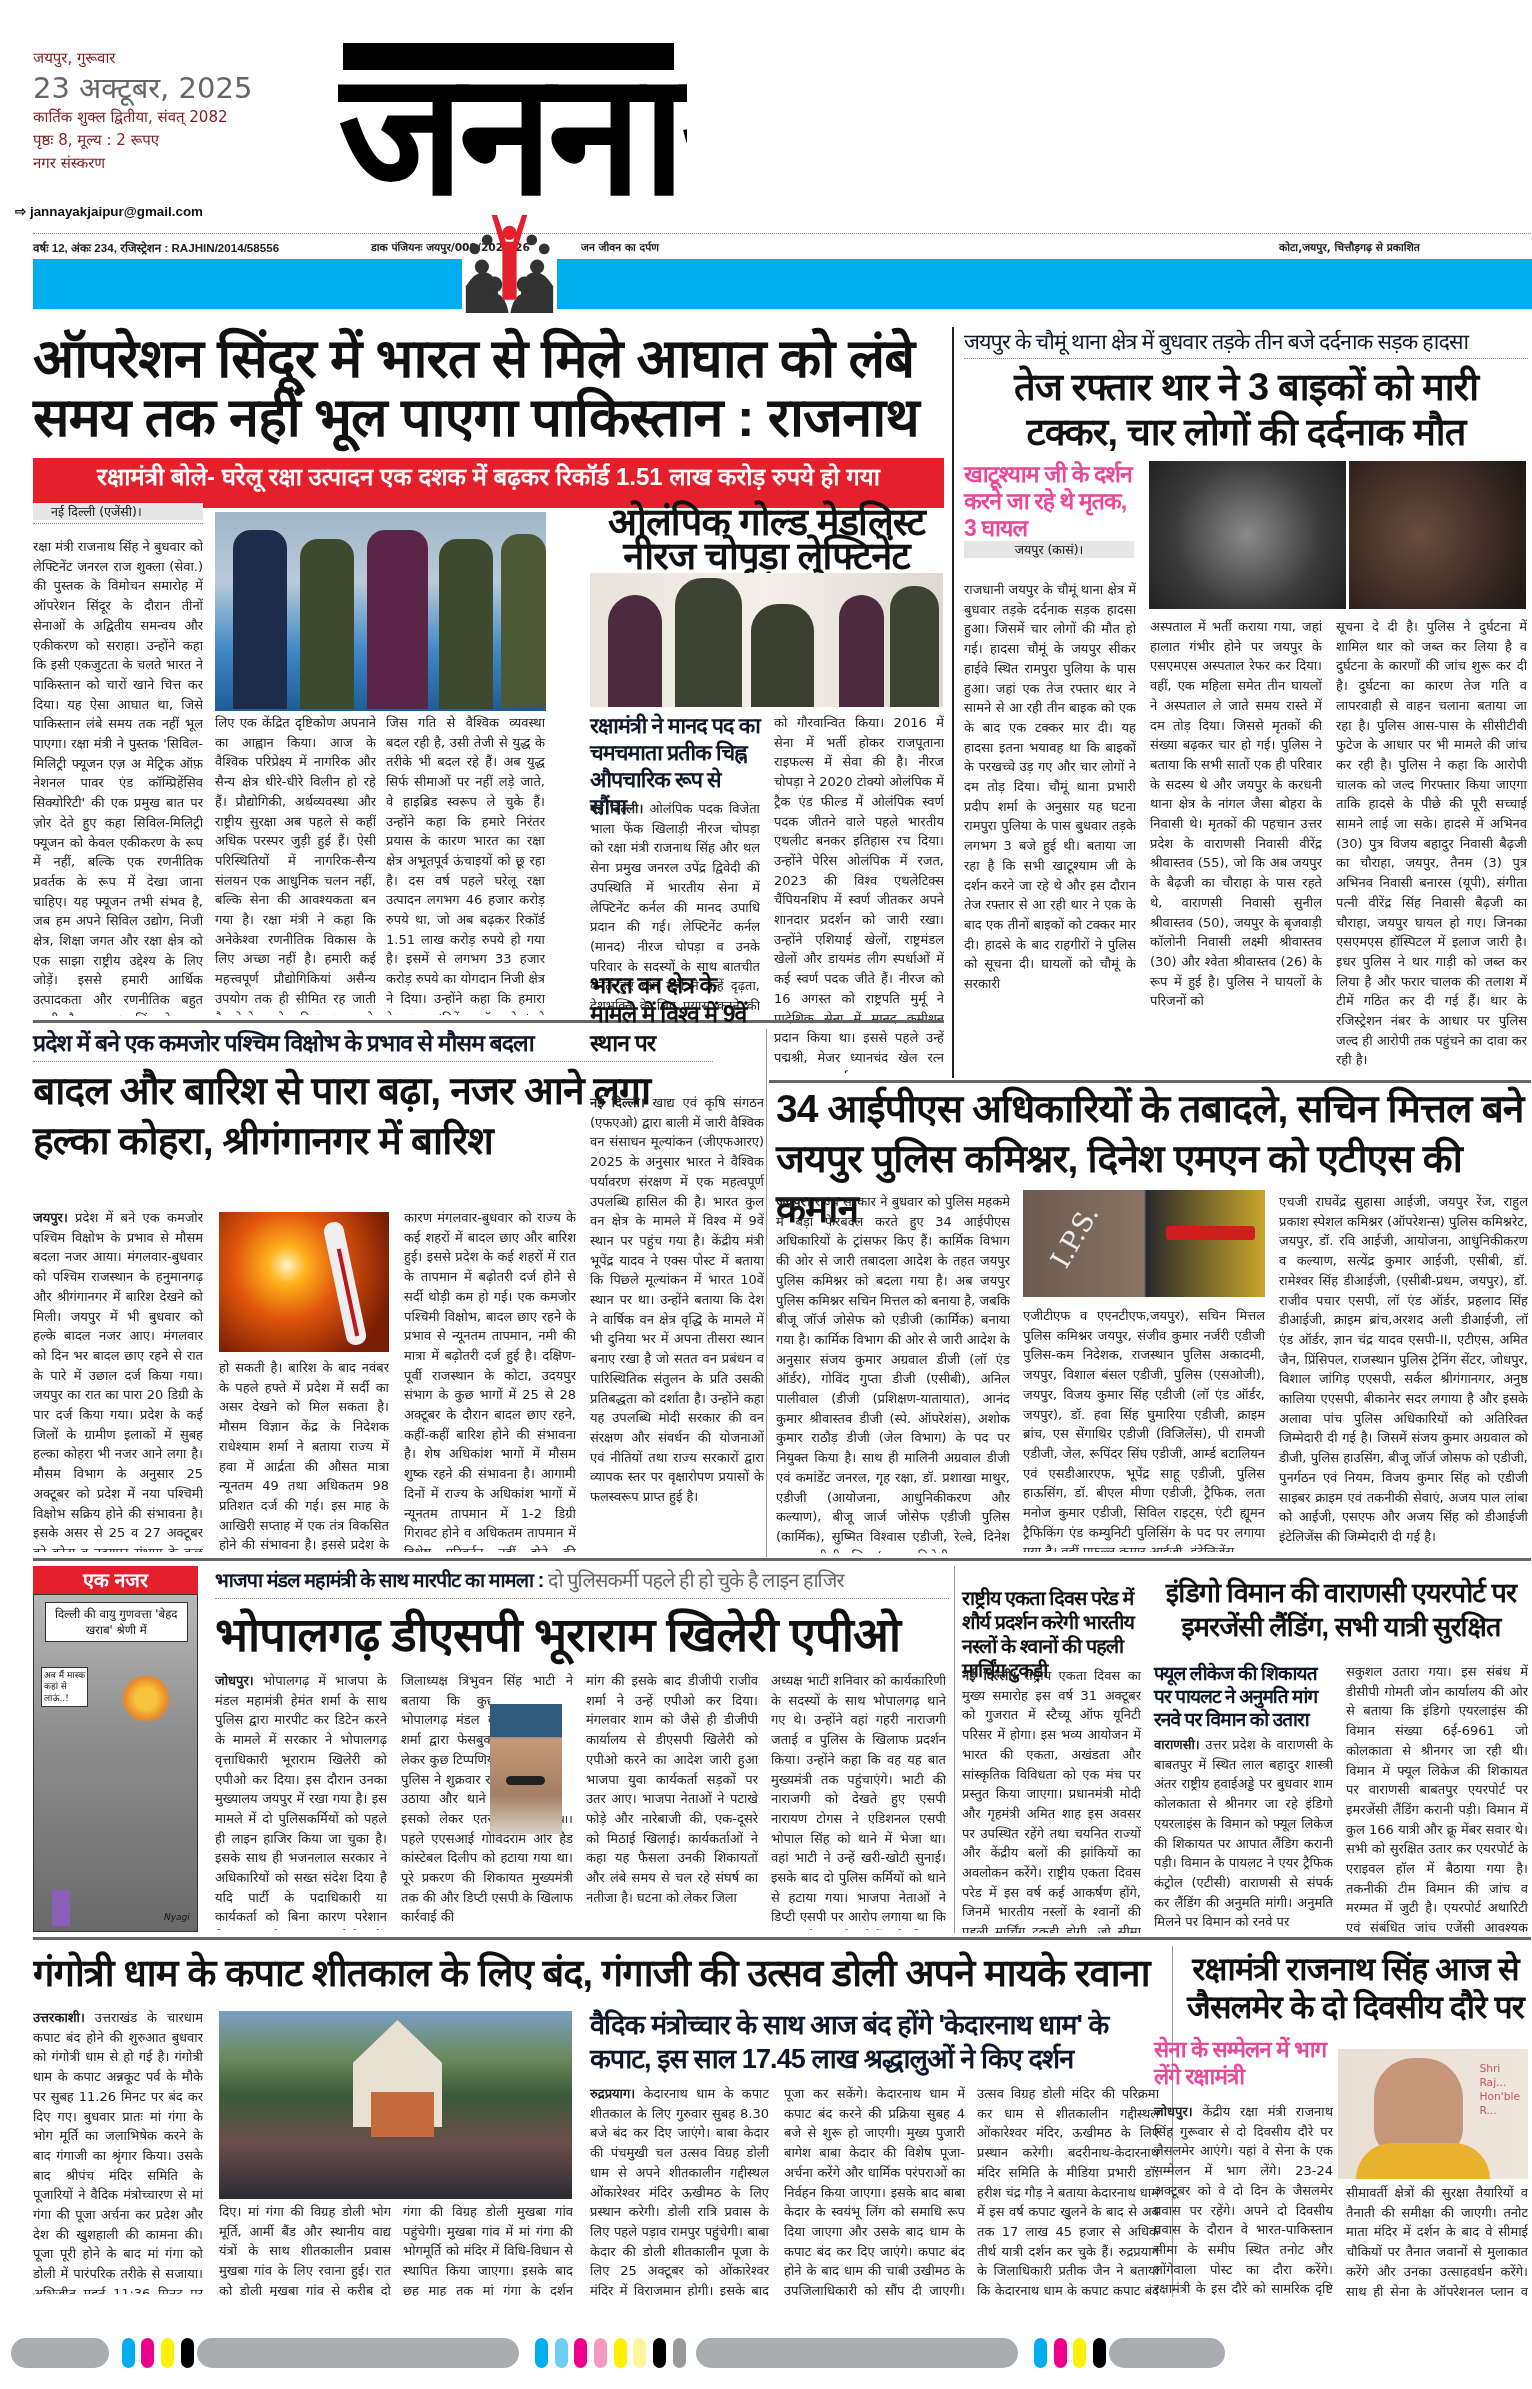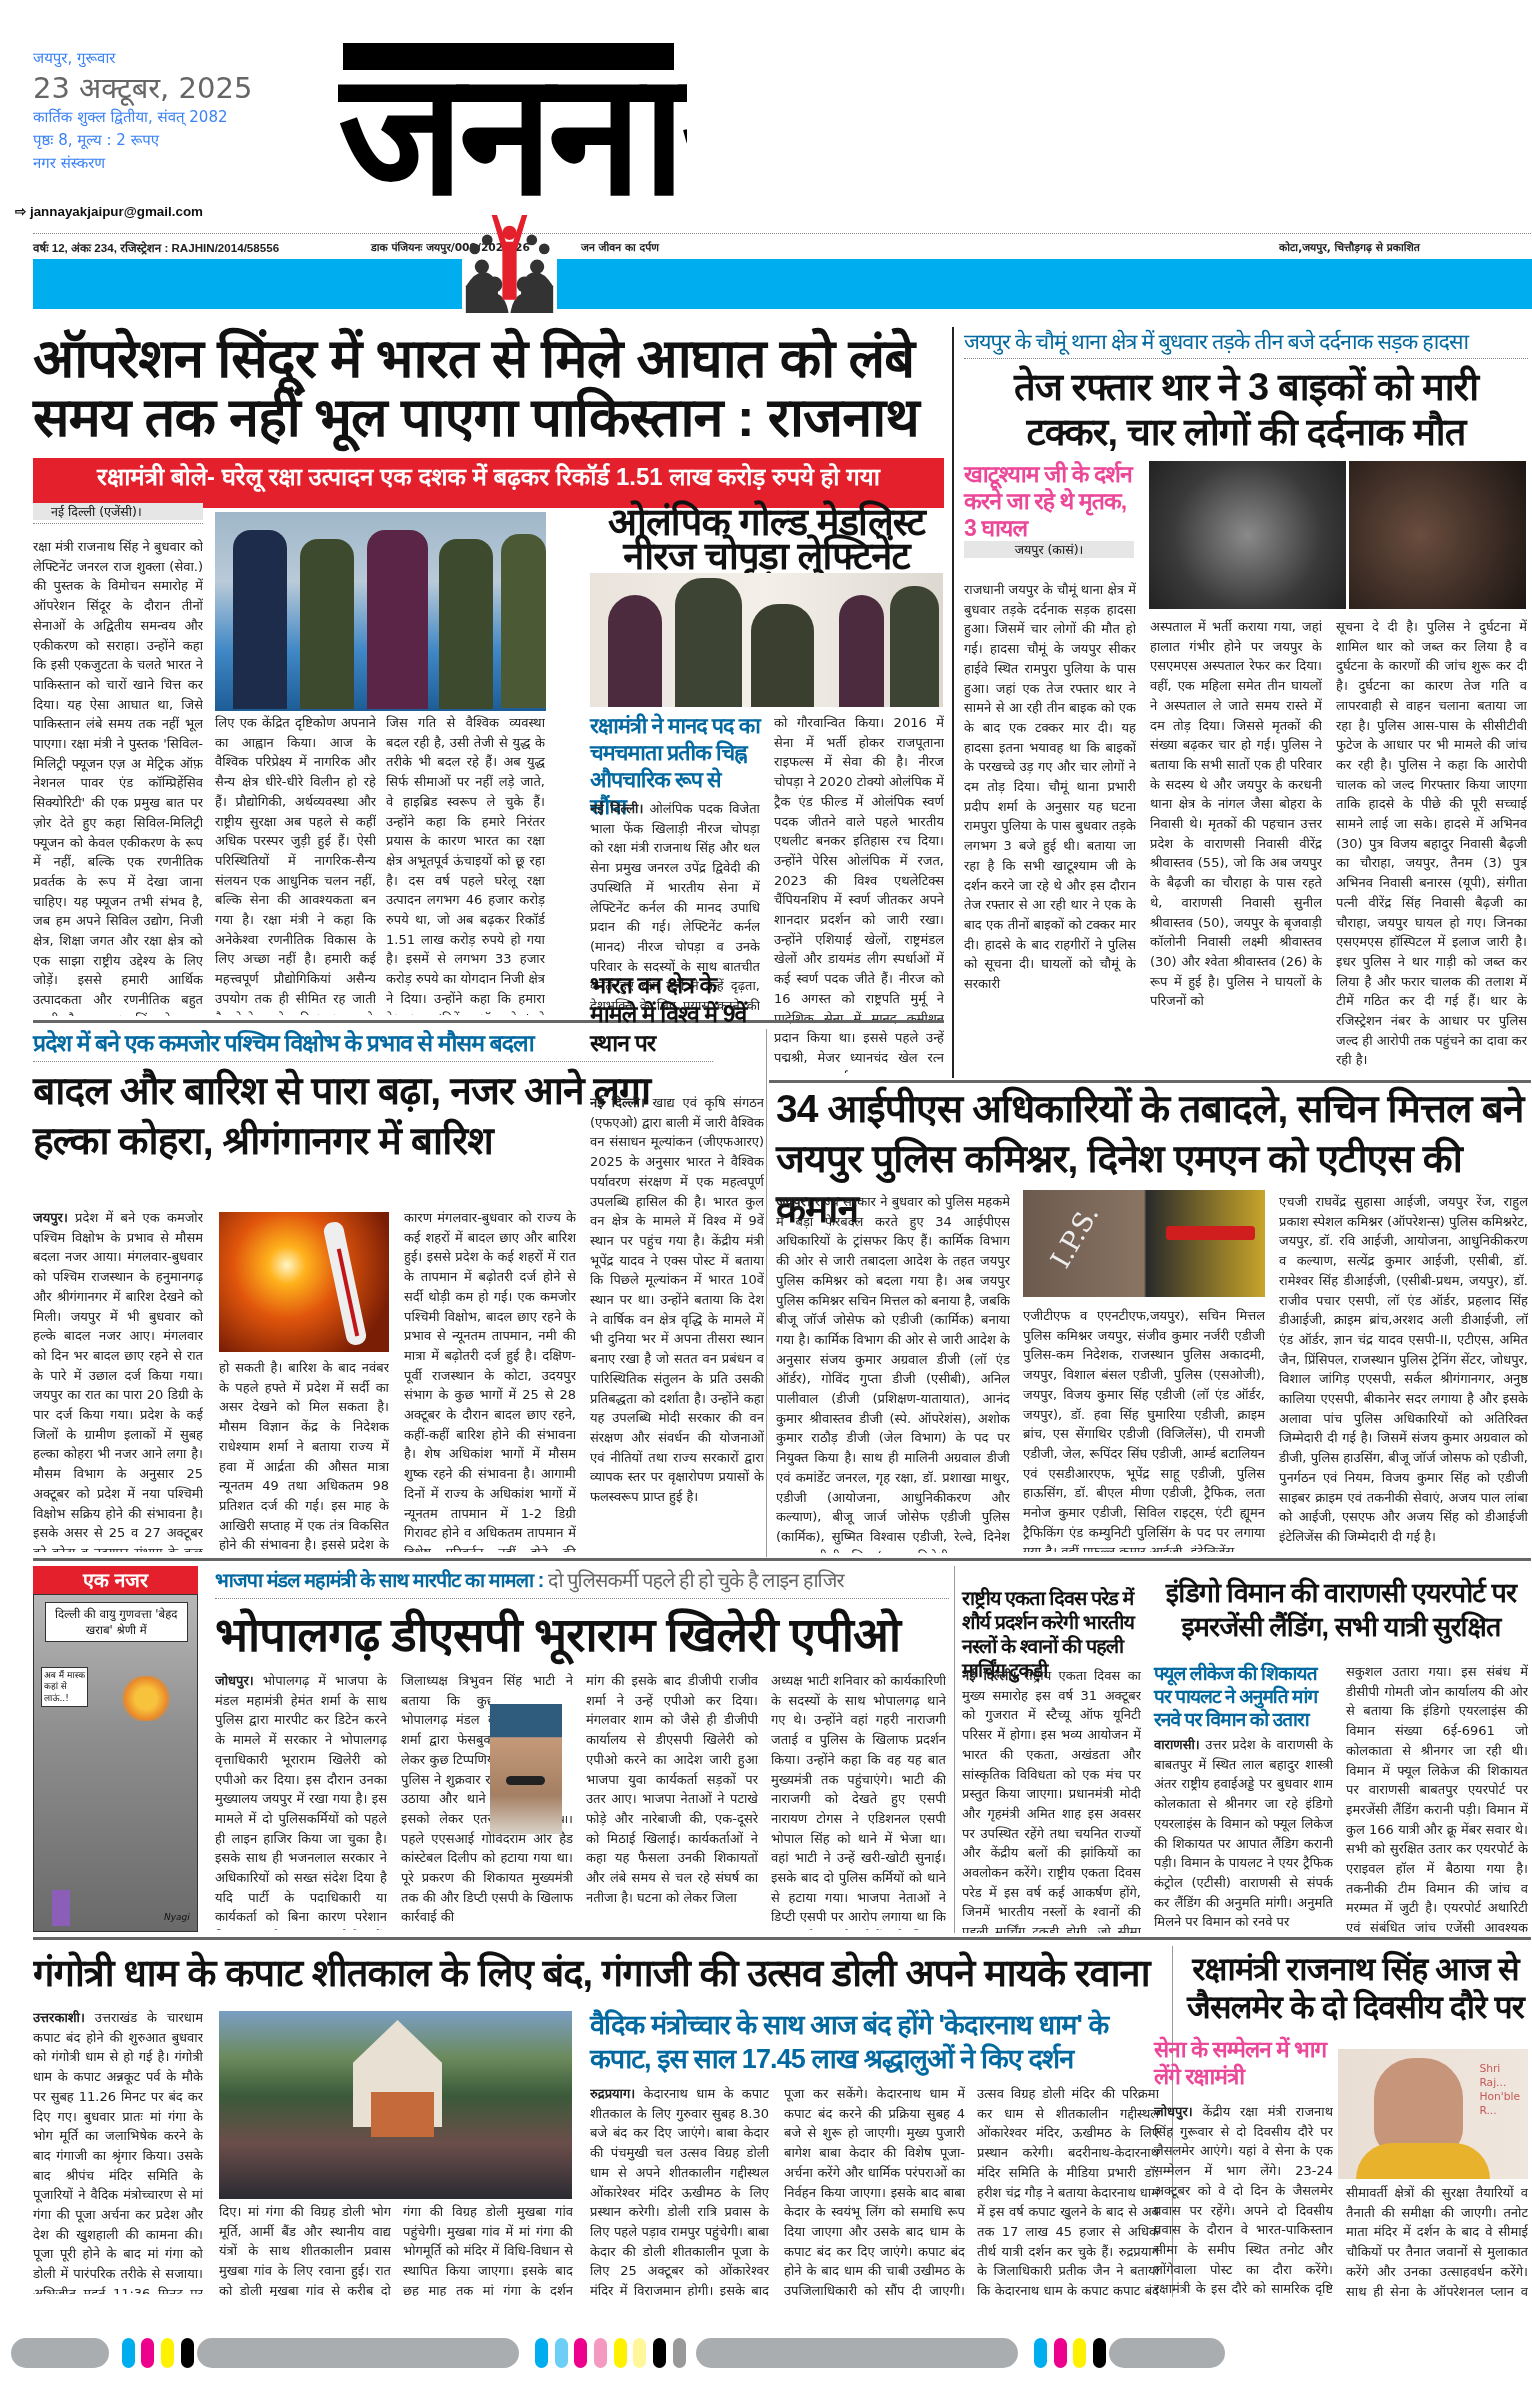--- a/index.html
+++ b/index.html
@@ -1,28 +1,28 @@
 <!DOCTYPE html>
 <html style="font-size:14.3px"><head>
 <meta charset="utf-8">
 <style>
 *{box-sizing:border-box;margin:0;padding:0}
 html,body{width:1532px;height:2389px;background:#fff;overflow:hidden}
 body{position:relative;font-family:"DejaVu Sans",sans-serif;color:#111}
 .abs{position:absolute}
 .hl{font-family:"Liberation Sans",sans-serif;font-weight:bold;color:#111;line-height:1.08;letter-spacing:-0.9px}
-.red{color:#0369a1}
+.red{color:#0f172a}
 .blue{color:#ec4899}
 .body{font-family:"DejaVu Sans",sans-serif;font-size:13px;line-height:19.7px;color:#222;text-align:justify;overflow:hidden}
 .dot{border-top:1.8px dotted #888}
 .rule{height:2.7px;background:#666}
 .ph{overflow:hidden;position:absolute}
 .vline{position:absolute;width:1.8px;background:#222}
 
-.mh-left div{font-family:"DejaVu Sans",sans-serif;color:#3b82f6}
+.mh-left div{font-family:"DejaVu Sans",sans-serif;color:#7f1d1d}
 .logo-bar{background:#000}
 .bluebar{background:#00aeef}
 .regbar{font-size:11.6px;font-weight:bold;color:#222}
 .kicker-red{background:#e4202c;color:#fff;font-weight:bold;font-family:"Liberation Sans",sans-serif;text-align:center}
 .reg-mark{position:absolute;height:36px;border-radius:18px}
 </style>
 </head>
 <body>
 
 <div class="abs mh-left" style="left:33px;top:48px;width:304px">

